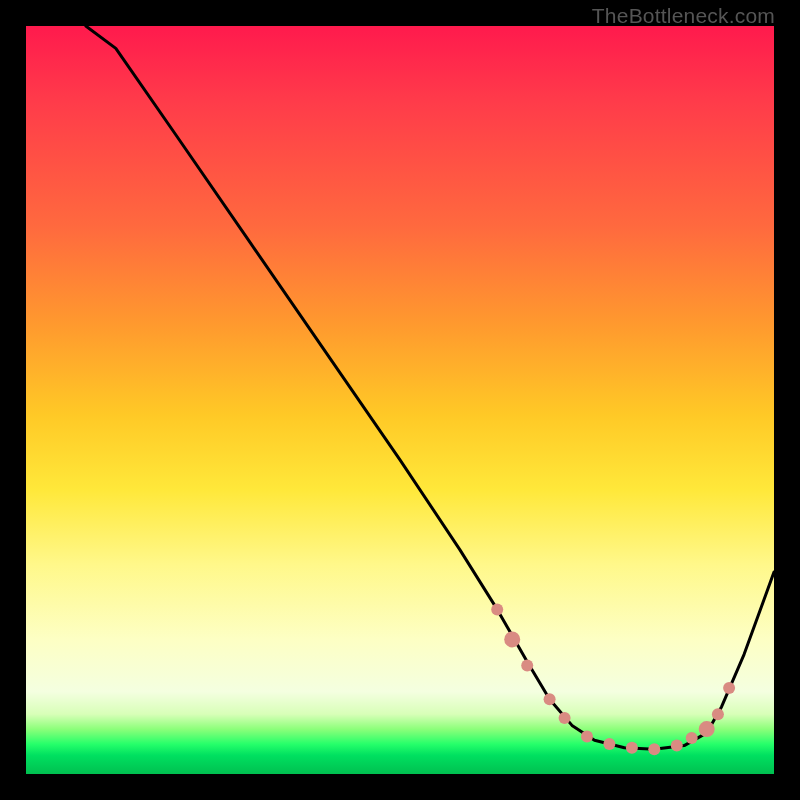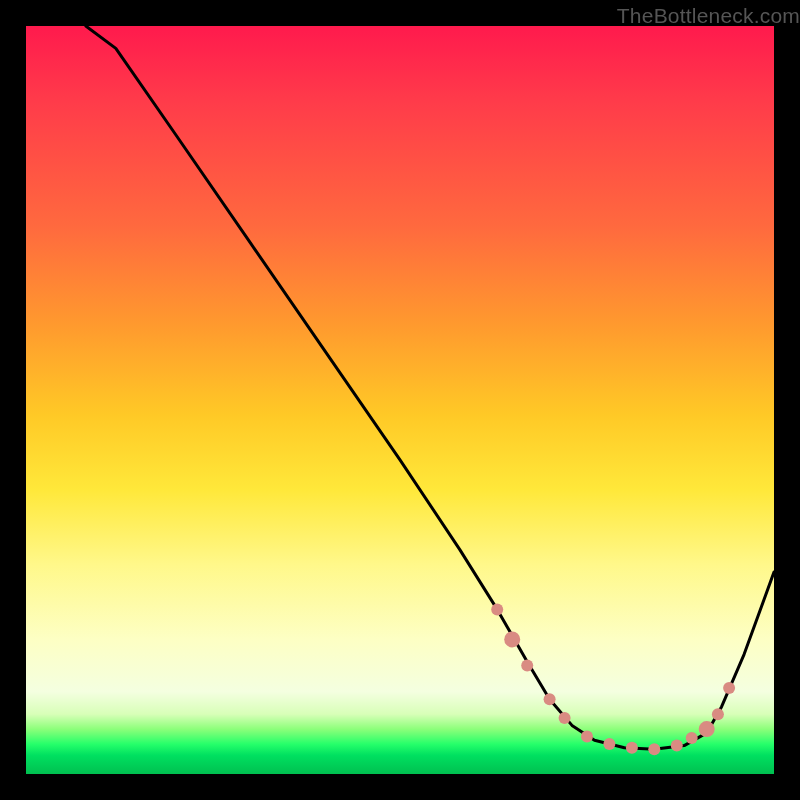--- a/index.html
+++ b/index.html
@@ -47,21 +47,21 @@
   svg.curve {
     position: absolute;
     left: 0;
     top: 0;
     width: 748px;
     height: 748px;
     pointer-events: none;
   }
   .watermark {
     position: absolute;
-    right: 0;
+    right: 25px;
     top: 4px;
     color: #555;
     font-size: 21px;
     font-weight: 500;
     letter-spacing: 0.2px;
     user-select: none;
   }
 </style>
 </head>
 <body>

